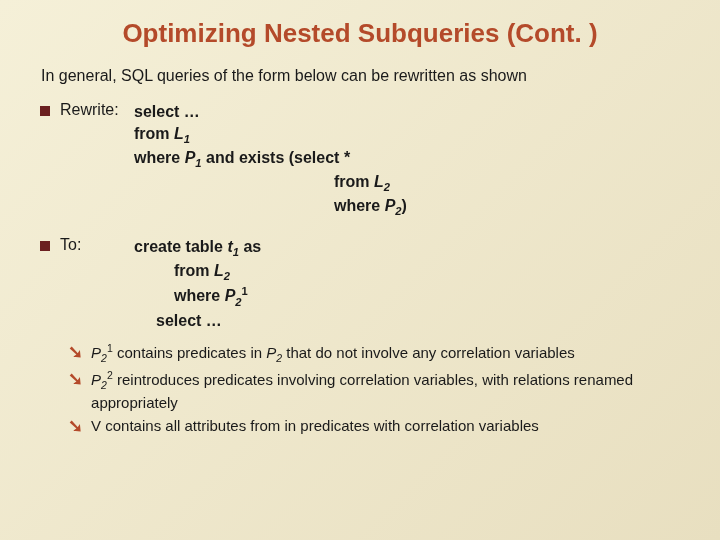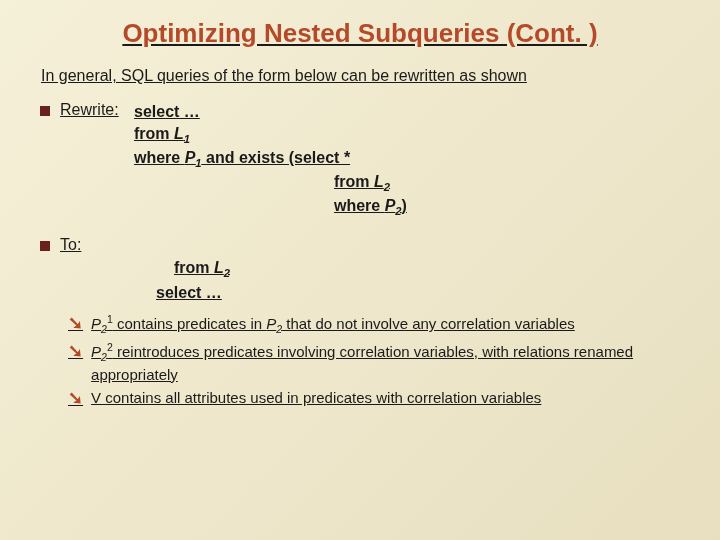--- a/index.html
+++ b/index.html
@@ -10,21 +10,20 @@
     background: linear-gradient(135deg, #f5f0d8 0%, #e8dfc0 100%);
     font-family: Arial, Helvetica, sans-serif;
     color: #1a1a1a;
     overflow: hidden;
   }
   .slide {
     box-sizing: border-box;
     padding: 18px 32px 16px 32px;
     width: 100%;
     height: 100%;
-    text-decoration: underline;
   }
   .title {
     font-size: 26px;
     font-weight: bold;
     color: #b44a2a;
     text-align: center;
     margin: 0 0 18px 0;
   }
   .lead {
     font-size: 16px;
@@ -97,34 +96,35 @@
       <span><span>where </span><span class="i">P</span><sub class="i">1</sub><span> and exists (select *</span></span><br>
       <span class="ind2"><span>from </span><span class="i">L</span><sub class="i">2</sub></span>
       <span class="ind2"><span>where </span><span class="i">P</span><sub class="i">2</sub><span>)</span></span>
     </div>
   </div>
 
   <div class="block">
     <div class="sq"></div>
     <div class="label">To:</div>
     <div class="code">
-      <br>
+      <span><span>create table </span><span class="i">t</span><sub class="i">1</sub><span> as</span></span><br>
       <span class="ind3"><span>from </span><span class="i">L</span><sub class="i">2</sub></span>
+      <span class="ind3"><span>where </span><span class="i">P</span><sub class="i">2</sub><sup>1</sup></span>
       <span class="ind1">select …</span>
     </div>
   </div>
 
   <div class="notes">
     <div class="note-row">
       <span class="arrow">➘</span>
       <span><span class="i">P</span><sub class="i">2</sub><sup>1</sup><span> contains predicates in </span><span class="i">P</span><sub class="i">2</sub><span> that do not involve any correlation variables</span></span>
     </div>
     <div class="note-row">
       <span class="arrow">➘</span>
       <span><span class="i">P</span><sub class="i">2</sub><sup>2</sup><span>  reintroduces predicates involving correlation variables, with relations renamed appropriately</span></span>
     </div>
     <div class="note-row">
       <span class="arrow">➘</span>
-      <span>V contains all attributes used in predicates with correlation variables</span>
+      <span>V contains all attributes from in predicates with correlation variables</span>
     </div>
   </div>
 
 </div>
 
 </body></html>

